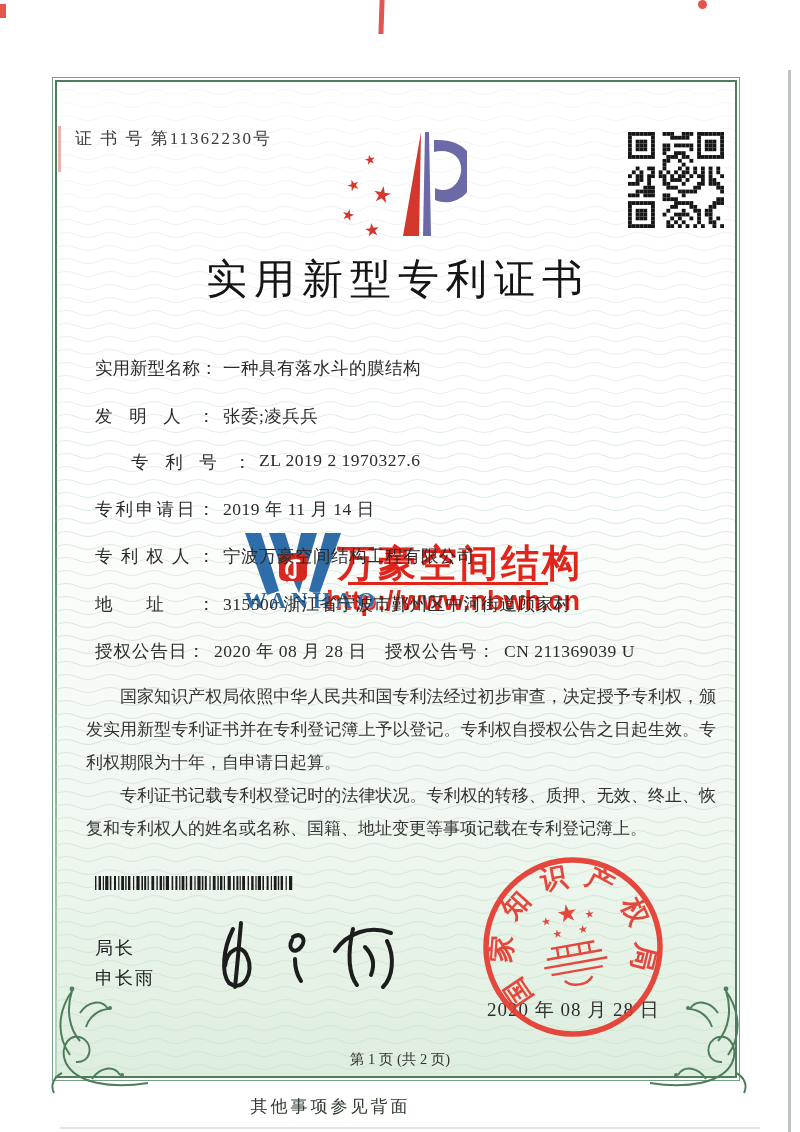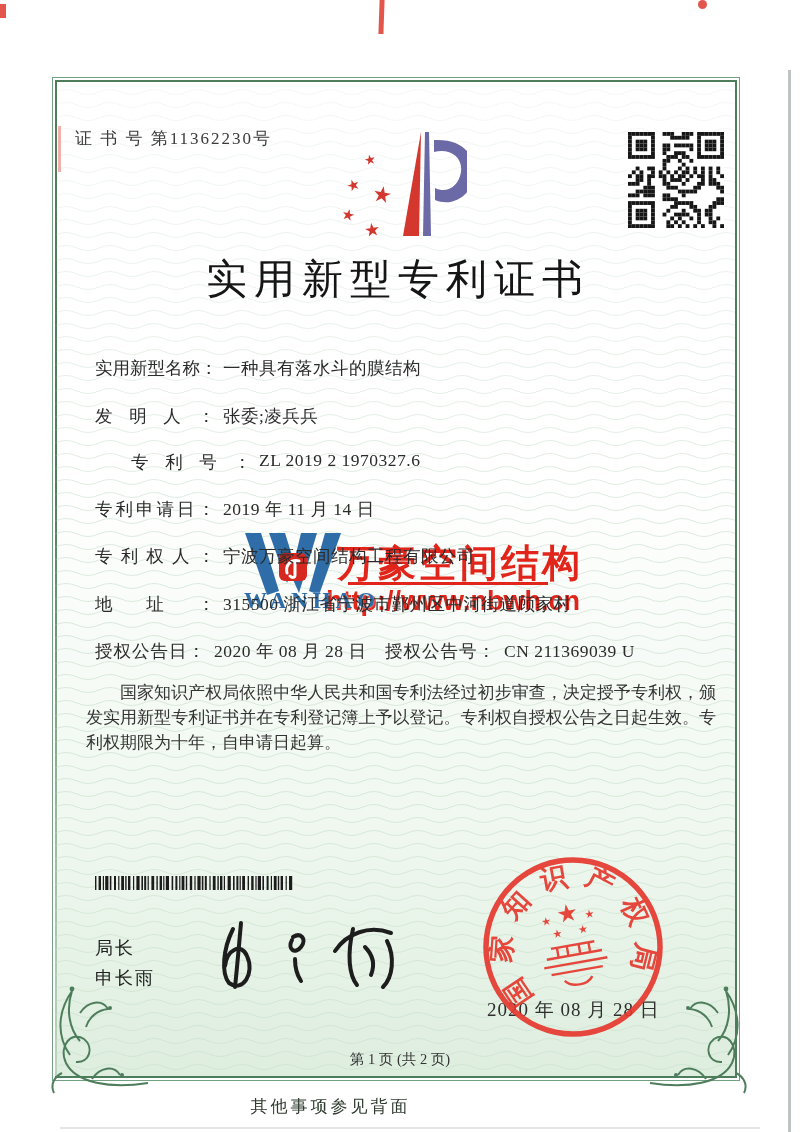--- a/index.html
+++ b/index.html
@@ -30,21 +30,21 @@
   
   .row{left:95px;width:625px;font-size:17.5px;color:#2b2b2b;z-index:2;white-space:nowrap;}
   .flabel{display:inline-block;width:120px;text-align:justify;text-align-last:justify;
           -moz-text-align-last:justify;vertical-align:top;}
   .fvalue{margin-left:8px;letter-spacing:.5px;}
   #row0{top:356px;} #row1{top:404px;} #row2{top:450px;margin-left:36px;} #row3{top:497px;}
   #row4{top:544px;} #row5{top:592px;} #row6{top:639px;}
   .glabel{letter-spacing:1px;}
   #grant-no-cell{position:absolute;left:290px;top:0;}
   
-  #body-text{left:86px;top:680px;width:630px;font-size:17px;line-height:25px;
+  #body-text{left:86px;top:680px;width:630px;font-size:17px;line-height:33px;
              text-align:justify;color:#333;z-index:2;}
   #body-text p{margin:0;text-indent:2em;}
   
   #barcode{left:95px;top:876px;z-index:2;}
   #signer-title{left:95px;top:936px;font-size:18px;letter-spacing:2px;z-index:2;
                 font-family:"Liberation Sans","DejaVu Sans",sans-serif;color:#222;}
   #signer-name{left:95px;top:966px;font-size:18px;letter-spacing:2px;z-index:2;
                font-family:"Liberation Sans","DejaVu Sans",sans-serif;color:#222;}
   #signature{left:205px;top:903px;z-index:2;}
   
@@ -480,20 +480,21 @@
 <div class="abs row" id="row5">
   <span class="flabel">地址：</span><span class="fvalue">315500 浙江省宁波市鄞州区中河街道顾家村</span>
 </div>
 <div class="abs row" id="row6">
   <span class="glabel">授权公告日：</span><span class="fvalue">2020 年 08 月 28 日</span>
   <span id="grant-no-cell"><span class="glabel">授权公告号：</span><span class="fvalue">CN 211369039 U</span></span>
 </div>
 
 <div class="abs" id="body-text">
   <p>国家知识产权局依照中华人民共和国专利法经过初步审查，决定授予专利权，颁发实用新型专利证书并在专利登记簿上予以登记。专利权自授权公告之日起生效。专利权期限为十年，自申请日起算。</p>
+  <p>专利证书记载专利权登记时的法律状况。专利权的转移、质押、无效、终止、恢复和专利权人的姓名或名称、国籍、地址变更等事项记载在专利登记簿上。</p>
 </div>
 
 <svg class="abs" id="barcode" width="200" height="14">
     <rect x="0.0" y="0" width="1.4" height="14" fill="#1c1c1c"></rect>
     <rect x="3.6" y="0" width="2.4" height="14" fill="#1c1c1c"></rect>
     <rect x="7.8" y="0" width="1.2" height="14" fill="#1c1c1c"></rect>
     <rect x="10.2" y="0" width="3.2" height="14" fill="#1c1c1c"></rect>
     <rect x="14.8" y="0" width="1.6" height="14" fill="#1c1c1c"></rect>
     <rect x="19.0" y="0" width="2" height="14" fill="#1c1c1c"></rect>
     <rect x="23.2" y="0" width="1.2" height="14" fill="#1c1c1c"></rect>

